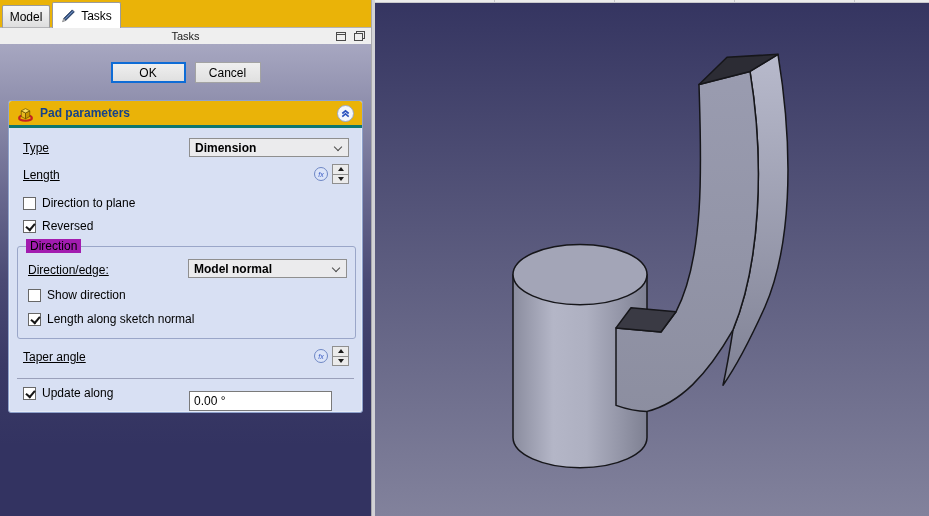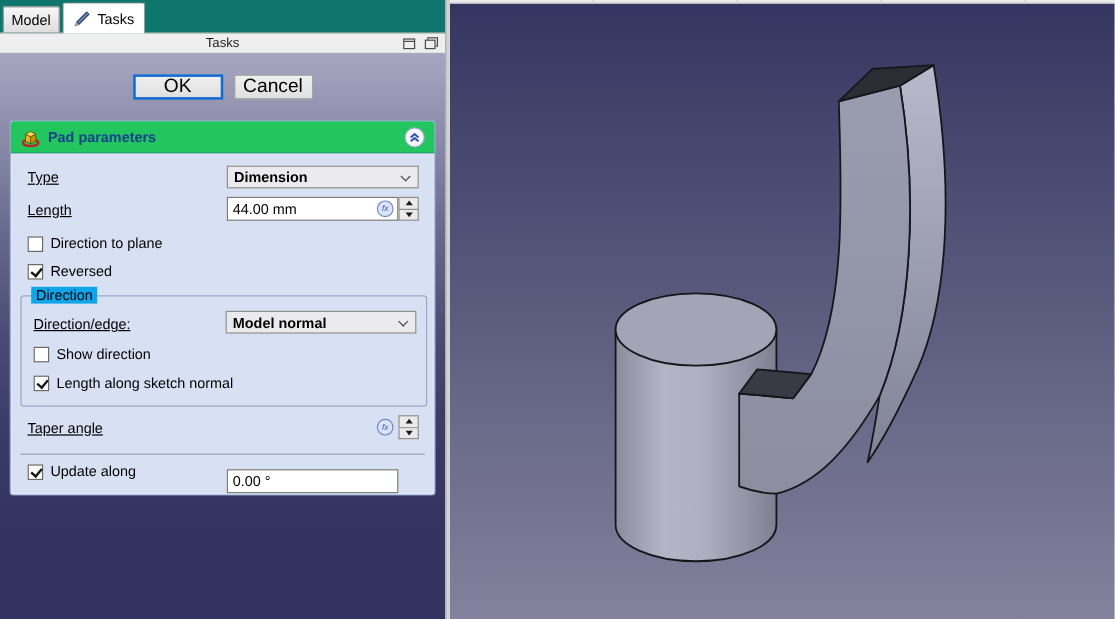--- a/index.html
+++ b/index.html
@@ -6,49 +6,49 @@
   html,body { margin:0; padding:0; }
   body {
     width:929px; height:516px; position:relative; overflow:hidden;
     font-family:"Liberation Sans", sans-serif; font-size:12px; color:#000;
     background:#f0f0f0;
   }
 
   
   .left-panel { position:absolute; left:0; top:0; width:371px; height:516px; }
 
-  .tabbar { position:relative; height:28px; background:#0f766e; border-bottom:1px solid #b3b3b6;text-decoration:underline; }
+  .tabbar { position:relative; height:28px; background:#eab308; border-bottom:1px solid #b3b3b6;text-decoration:underline; }
   .tab { position:absolute; bottom:-1px; display:flex; align-items:center; justify-content:center;
          border:1px solid #9b9b9b; border-bottom:none; border-radius:2px 2px 0 0; font-size:12px; cursor:default; }
   .tab-model { left:2px; width:48px; height:23px; background:linear-gradient(#f7f7f7,#dedede); border-bottom:1px solid #b3b3b6; }
   .tab-tasks { left:52px; width:69px; height:26px; background:#ffffff; gap:5px; }
 
   .paneltitle { position:relative; height:16px; background:#efefef; text-align:center;
                 font-size:11px; line-height:16px; color:#1a1a1a; }
   .title-icons { position:absolute; right:6px; top:3px; display:flex; gap:8px; align-items:center; }
   .icon-dock { position:relative; width:10px; height:9px; border:1px solid #4a4a4a; background:transparent; display:inline-block; }
   .icon-dock::after { content:""; position:absolute; left:0; right:0; top:1px; border-top:1px solid #4a4a4a; }
   .icon-float { position:relative; width:11px; height:10px; display:inline-block; }
   .icon-float::before { content:""; position:absolute; right:0; top:0; width:7px; height:6px; border:1px solid #4a4a4a; }
   .icon-float::after { content:""; position:absolute; left:0; bottom:0; width:7px; height:6px; border:1px solid #4a4a4a; background:#efefef; }
 
   .panelbody { position:absolute; top:44px; left:0; right:0; bottom:0;
     background:linear-gradient(180deg,#a7a7c1 0%,#8e8eac 13%,#6a6a90 31%,#4a4a74 50%,#3a3a66 68%,#333361 85%,#333361 100%); }
 
   .btn-row { position:absolute; top:18px; left:0; right:0; display:flex; justify-content:center; gap:9px; }
   .btn { height:21px; display:flex; align-items:center; justify-content:center;
-         background:linear-gradient(#efefef,#e0e0e0); font-size:16px; cursor:default; }
+         background:linear-gradient(#efefef,#e0e0e0); font-size:12px; cursor:default; }
   .btn-ok { width:75px; border:2px solid #0e6cd6; }
   .btn-cancel { width:66px; border:1px solid #a3a3a3; }
 
   
   .dialog { position:absolute; left:8px; top:56px; width:355px; height:313px;
             background:#d8e0f3; border:1px solid #8fa2cc; border-radius:3px; box-shadow:0 0 0 1px rgba(255,255,255,0.35) inset; }
   .dlg-header { position:relative; height:27px; display:flex; align-items:center; gap:6px; padding:0 8px;
-                background:#22c55e; border-bottom:1px solid #0f766e; border-radius:3px 3px 0 0; }
+                background:#eab308; border-bottom:3px solid #0f766e; border-radius:3px 3px 0 0; }
   .dlg-title { font-weight:bold; color:#15428b; font-size:12px; }
   .collapse-btn { margin-left:auto; width:17px; height:17px; border-radius:50%；; border-radius:50%;
                   background:#f3f6fc; border:1px solid #9aa8c9; display:flex; align-items:center; justify-content:center; }
   .dlg-body { position:relative; height:286px; }
 
   .flabel { position:absolute; font-size:12px; line-height:14px; white-space:nowrap;text-decoration:underline; }
 
   .dd { position:absolute; height:19px; background:#ebebed; border:1px solid #8f8f8f;
         display:flex; align-items:center; padding:0 18px 0 5px; font-size:12px; cursor:default;font-weight:bold; }
   .dd .chev { position:absolute; right:7px; top:5px; width:6px; height:6px;
@@ -66,21 +66,21 @@
   .tri-dn { width:0; height:0; border-left:3px solid transparent; border-right:3px solid transparent; border-top:4px solid #1a1a1a; }
 
   .cb { position:absolute; display:flex; align-items:center; gap:6px; cursor:default; }
   .cb .box { position:relative; width:13px; height:13px; background:#fff; border:1px solid #686868; flex:0 0 auto; }
   .cb .box::after { content:""; display:none; position:absolute; left:1.5px; top:2.5px; width:7px; height:4px;
                     border-left:2px solid #161616; border-bottom:2px solid #161616; transform:rotate(-50deg); }
   .cb.checked .box::after { display:block; }
 
   .groupbox { position:absolute; left:8px; top:118px; width:339px; height:93px;
               border:1px solid #9aa6c8; border-radius:3px; }
-  .legend { position:absolute; top:-8px; left:8px; padding:0 4px; background:#0ea5e9; font-size:12px; }
+  .legend { position:absolute; top:-8px; left:8px; padding:0 4px; background:#a21caf; font-size:12px; }
 
   .sep { position:absolute; left:8px; right:8px; top:250px; border-top:1px solid #9aa0ba; }
 
   
   .splitter { position:absolute; left:371px; top:0; width:4px; height:516px; background:#d2d2d6; border-left:1px solid #a9a9ad; }
   .viewport { position:absolute; left:375px; top:0; right:0; bottom:0; }
   .mdi-strip { position:absolute; left:0; right:0; top:0; height:3px;
                background:repeating-linear-gradient(90deg,#ececec 0 119px,#c6c6ca 119px 120px); border-bottom:1px solid #c9c9cd; }
   .scene { position:absolute; left:0; top:3px; width:554px; height:513px; display:block; }
 </style>
@@ -142,21 +142,20 @@
 
       <div class="dlg-body">
 
         <span class="flabel" style="left:14px;top:13px">Type</span>
         <div class="dd" style="left:180px;top:10px;width:160px">
           <span>Dimension</span>
           <span class="chev"></span>
         </div>
 
         <span class="flabel" style="left:14px;top:40px">Length</span>
-        <input class="tfield" style="left: 180px; top: 36px;" value="44.00 mm">
         <span class="fx" style="left:305px;top:39px">
           <span>fx</span>
         </span>
         <span class="spin" style="left:323px;top:36px">
           <span class="sb">
               <i class="tri-up"></i>
             </span>
           <span class="sb">
               <i class="tri-dn"></i>
             </span>

